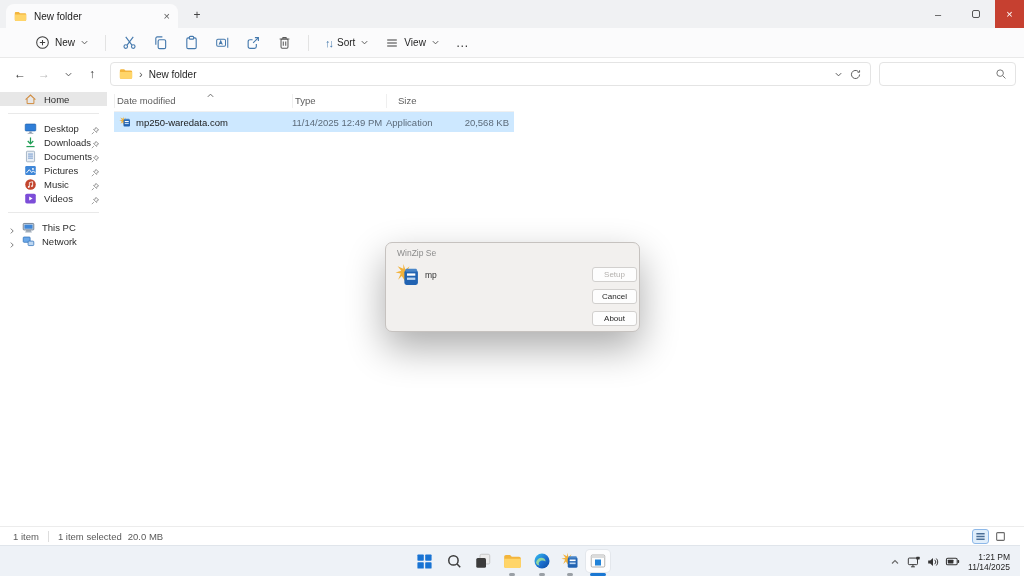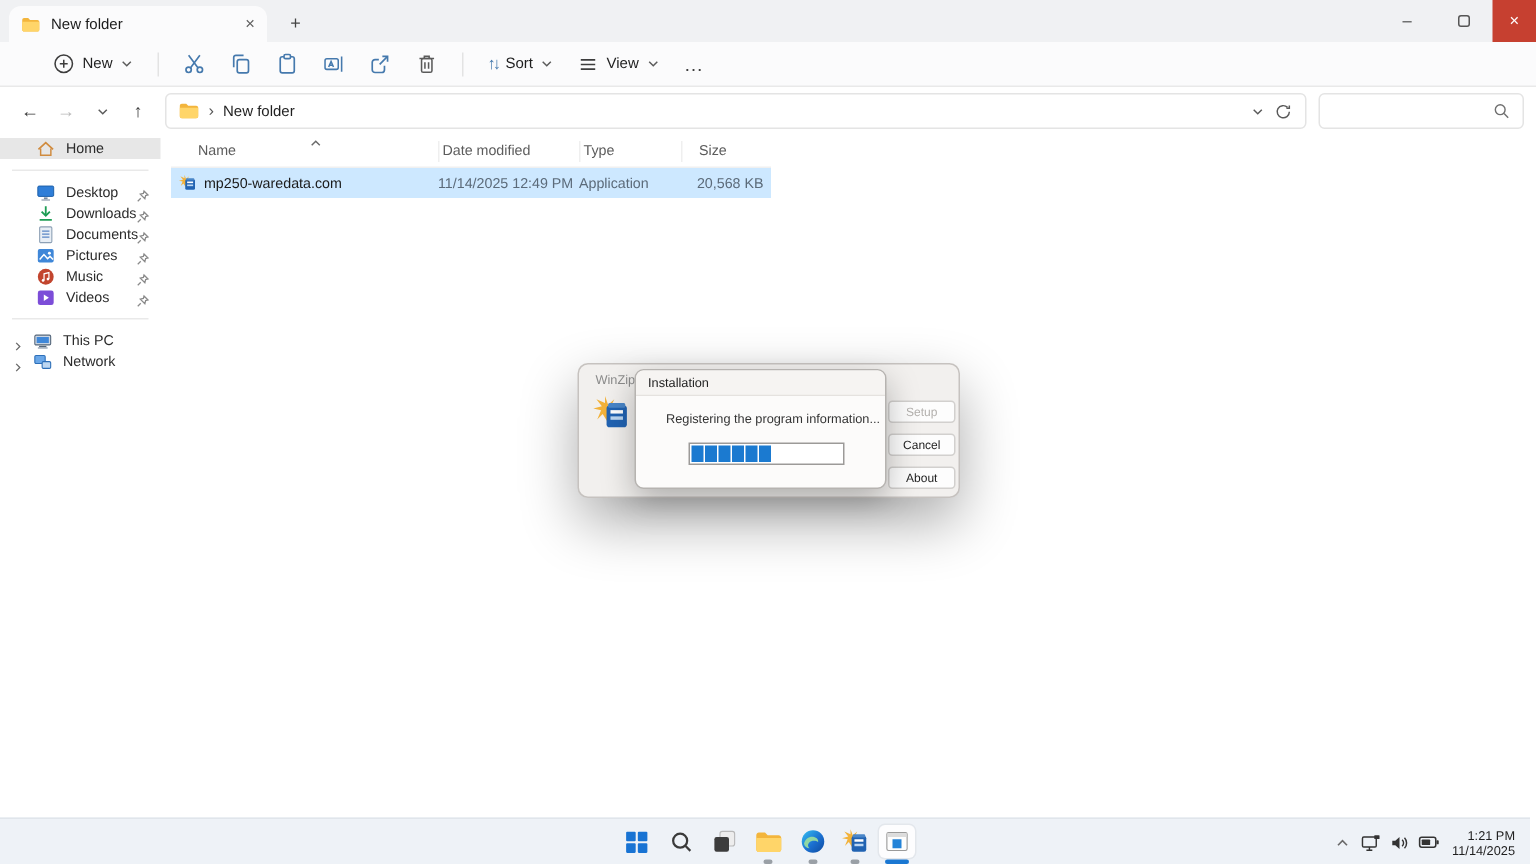--- a/index.html
+++ b/index.html
@@ -360,21 +360,20 @@
           <svg width="13" height="13" viewBox="0 0 16 16">
             <rect x="1.5" y="2.5" width="8.5" height="6.5" rx="1" fill="#6aa7e8" stroke="#2d6fb8" stroke-width=".9"></rect>
             <rect x="7.5" y="7.5" width="7" height="5.5" rx="1" fill="#bdd7f2" stroke="#2d6fb8" stroke-width=".9"></rect>
           </svg>
           <span class="lbl">Network</span>
         </div>
       </div>
 
       <div class="filepane">
         <div class="grid-row cols">
-          <div class="hdr first">Name</div>
           <div class="hdr">Date modified</div>
           <div class="hdr">Type</div>
           <div class="hdr size-h">Size</div>
           <svg class="sort-caret" width="9" height="9">
               <use href="#sym-chevup"></use>
             </svg>
         </div>
         <div class="grid-row file-row">
           <div class="cell name">
             <svg width="12" height="12">
@@ -382,45 +381,51 @@
               </svg>
             <span>mp250-waredata.com</span>
           </div>
           <div class="cell">11/14/2025 12:49 PM</div>
           <div class="cell">Application</div>
           <div class="cell size">20,568 KB</div>
         </div>
       </div>
     </div>
 
+    <div class="statusbar">
+      <span>1 item</span>
+      <span class="st-sep"></span>
+      <span>1 item selected</span>
+      <span class="st-size">20.0 MB</span>
+      <div class="view-toggles">
+        <div class="vt selected">
+          <svg width="11" height="11" viewBox="0 0 12 12" stroke="#4a6e96" stroke-width="1.4">
+            <path d="M1.5 3h9M1.5 6h9M1.5 9h9"></path>
+          </svg>
+        </div>
+        <div class="vt">
+          <svg width="11" height="11" viewBox="0 0 12 12" fill="none" stroke="#6a6a6a" stroke-width="1.2">
+            <rect x="1.8" y="1.8" width="8.4" height="8.4" rx="1"></rect>
+          </svg>
+        </div>
+      </div>
+    </div>
   </div>
 
   <div class="dlg-back">
     <div class="dtitle">WinZip Se</div>
     <svg class="dicon" width="25" height="25">
         <use href="#sym-winzip"></use>
       </svg>
     <div class="dfile">mp</div>
     <div class="dlg-btn disabled" style="top:24px">Setup</div>
     <div class="dlg-btn" style="top:46px">Cancel</div>
     <div class="dlg-btn" style="top:68px">About</div>
   </div>
 
-  <div class="dlg-front">
-    <div class="ftitle">Installation</div>
-    <div class="fmsg">Registering the program information...</div>
-    <div class="progress">
-        <span class="pseg"></span>
-        <span class="pseg"></span>
-        <span class="pseg"></span>
-        <span class="pseg"></span>
-        <span class="pseg"></span>
-        <span class="pseg"></span>
-      </div>
-  </div>
 
   <div class="taskbar">
     <div class="tb-ico" style="left:412px">
       <svg width="17" height="17" viewBox="0 0 24 24" fill="#1873d3">
         <rect x="2" y="2" width="9" height="9" rx="1"></rect>
           <rect x="13" y="2" width="9" height="9" rx="1"></rect>
         <rect x="2" y="13" width="9" height="9" rx="1"></rect>
           <rect x="13" y="13" width="9" height="9" rx="1"></rect>
       </svg>
     </div>

